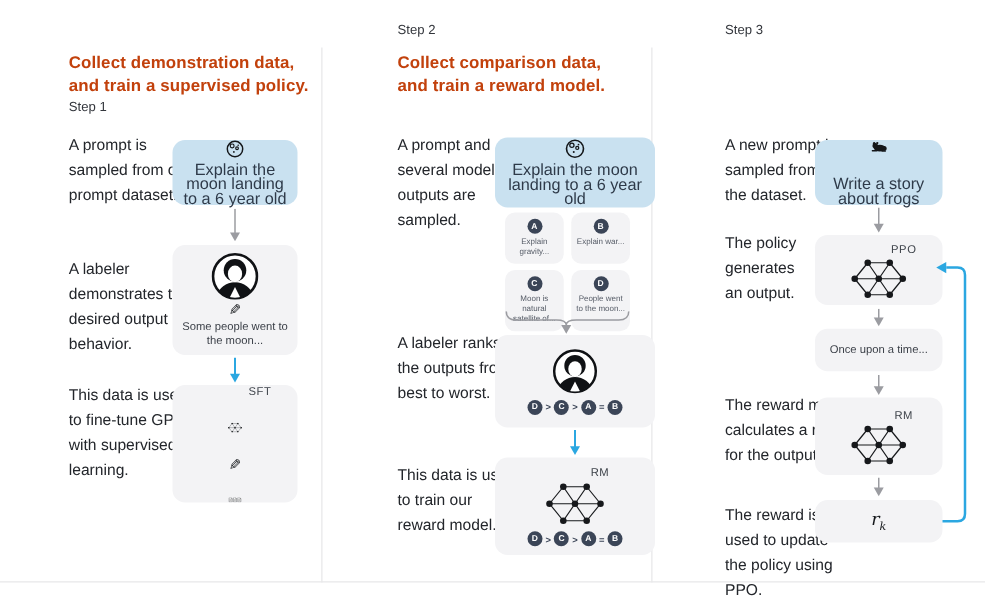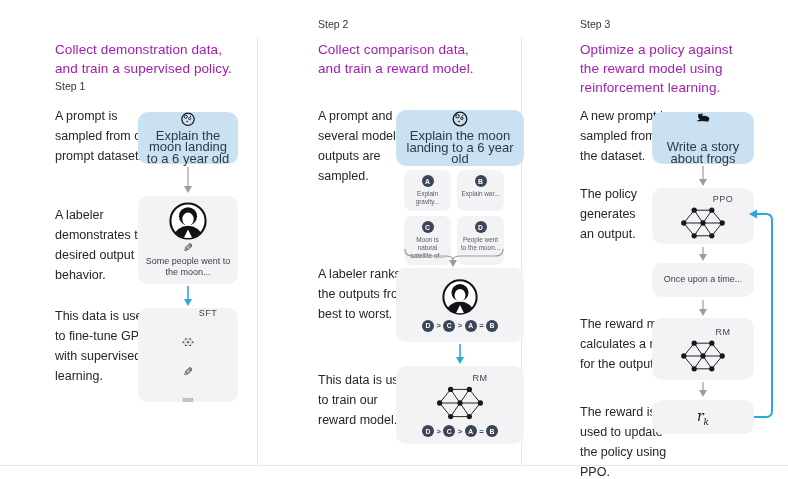--- a/index.html
+++ b/index.html
@@ -4,21 +4,21 @@
 <style>
   html,body{margin:0;padding:0;background:#fff;}
   .canvas{
     position:relative;width:788px;height:479px;background:#ffffff;overflow:hidden;
     font-family:"Liberation Sans", sans-serif;color:#1b1d21;
   }
   .vdiv{position:absolute;top:38px;height:428px;width:1px;background:#e7e7e9;}
   .hdiv{position:absolute;left:0;width:788px;top:465px;height:1px;background:#e7e7e9;}
 
   .step{position:absolute;font-size:10.5px;color:#33363c;}
-  .head{position:absolute;font-size:13.5px;font-weight:normal;color:#a21caf;line-height:19px;white-space:pre-line;letter-spacing:.1px;}
+  .head{position:absolute;font-size:13.5px;font-weight:bold;color:#c2410c;line-height:19px;white-space:pre-line;letter-spacing:.1px;}
   .cap{position:absolute;font-size:12.5px;color:#23262b;line-height:20px;}
 
   .bluebox{position:absolute;background:#c9e1f0;border-radius:10px;display:flex;flex-direction:column;
            align-items:center;justify-content:center;gap:3px;text-align:center;}
   .graybox{position:absolute;background:#f3f3f5;border-radius:10px;display:flex;flex-direction:column;
            align-items:center;justify-content:center;text-align:center;}
   .boxtext{font-size:13px;line-height:11.5px;color:#2e3a49;max-width:92px;}
   .graytext{font-size:9px;line-height:11.5px;color:#3a3f47;max-width:96px;}
   .mlabel{font-size:9px;letter-spacing:.5px;color:#3f444b;padding-left:40px;}
   .pencil{font-size:12px;line-height:12px;color:#14171a;display:inline-block;transform:scaleX(-1);}
@@ -250,23 +250,20 @@
       <span class="rk-s">&gt;</span>
       <span class="rk-c">C</span>
       <span class="rk-s">&gt;</span>
       <span class="rk-c">A</span>
       <span class="rk-s">=</span>
       <span class="rk-c">B</span>
     </div>
   </div>
 
   <div class="step" style="left:580px;top:18px;">Step 3</div>
-  <div class="head" style="left:580px;top:40px;">Optimize a policy against
-the reward model using
-reinforcement learning.</div>
   <div class="cap" style="left:580px;top:106px;width:95px;">A new prompt is sampled from the dataset.</div>
   <div class="cap" style="left:580px;top:184px;width:70px;">The policy generates an output.</div>
   <div class="cap" style="left:580px;top:314px;width:108px;">The reward model calculates a reward for the output.</div>
   <div class="cap" style="left:580px;top:402px;width:92px;">The reward is used to update the policy using PPO.</div>
 
   <div class="bluebox" style="left:652px;top:112px;width:102px;height:52px;gap:19px;">
     <svg width="16" height="12" viewBox="0 0 16 12">
       <g fill="#14171a">
         <ellipse cx="9" cy="7.8" rx="5.6" ry="3.2"></ellipse>
         <circle cx="4.6" cy="5.4" r="2.6"></circle>

